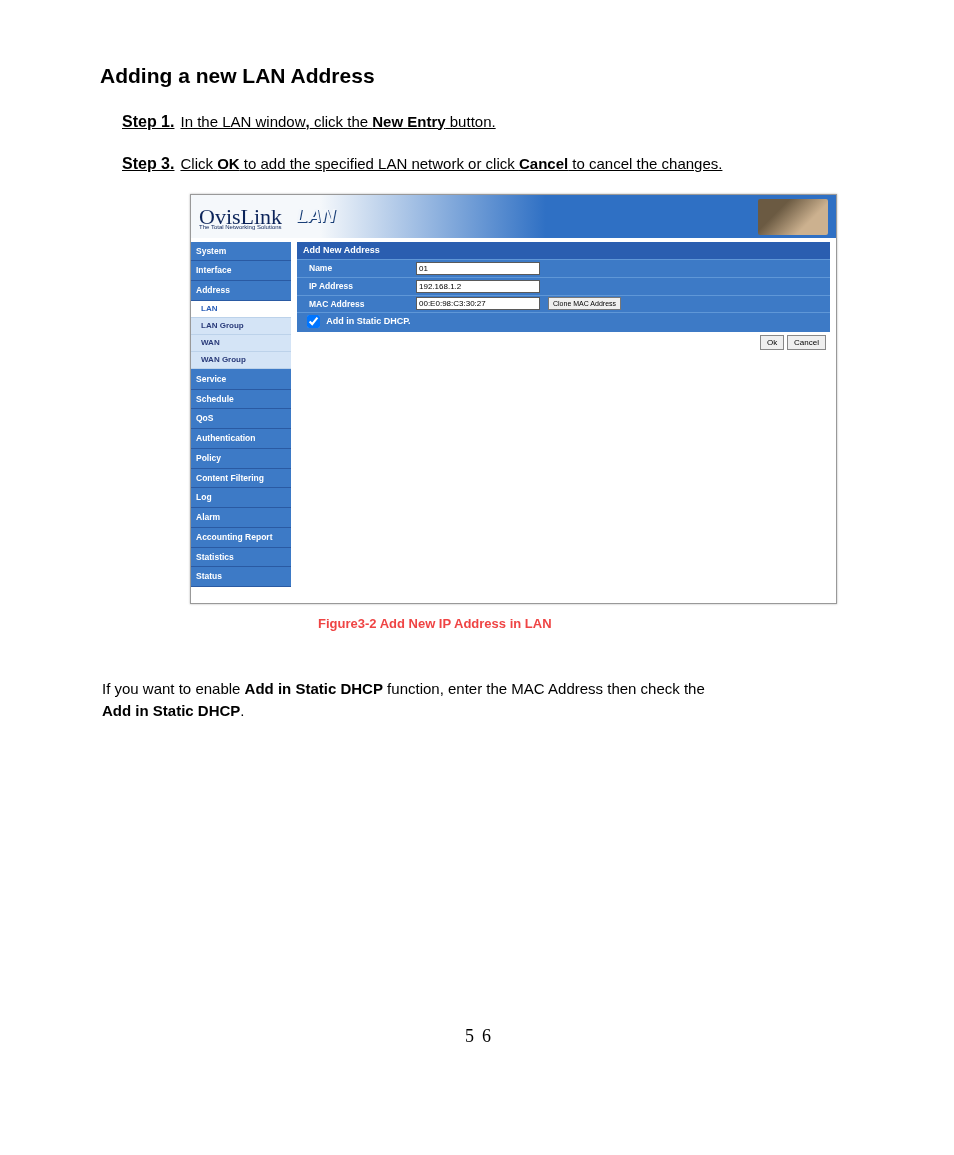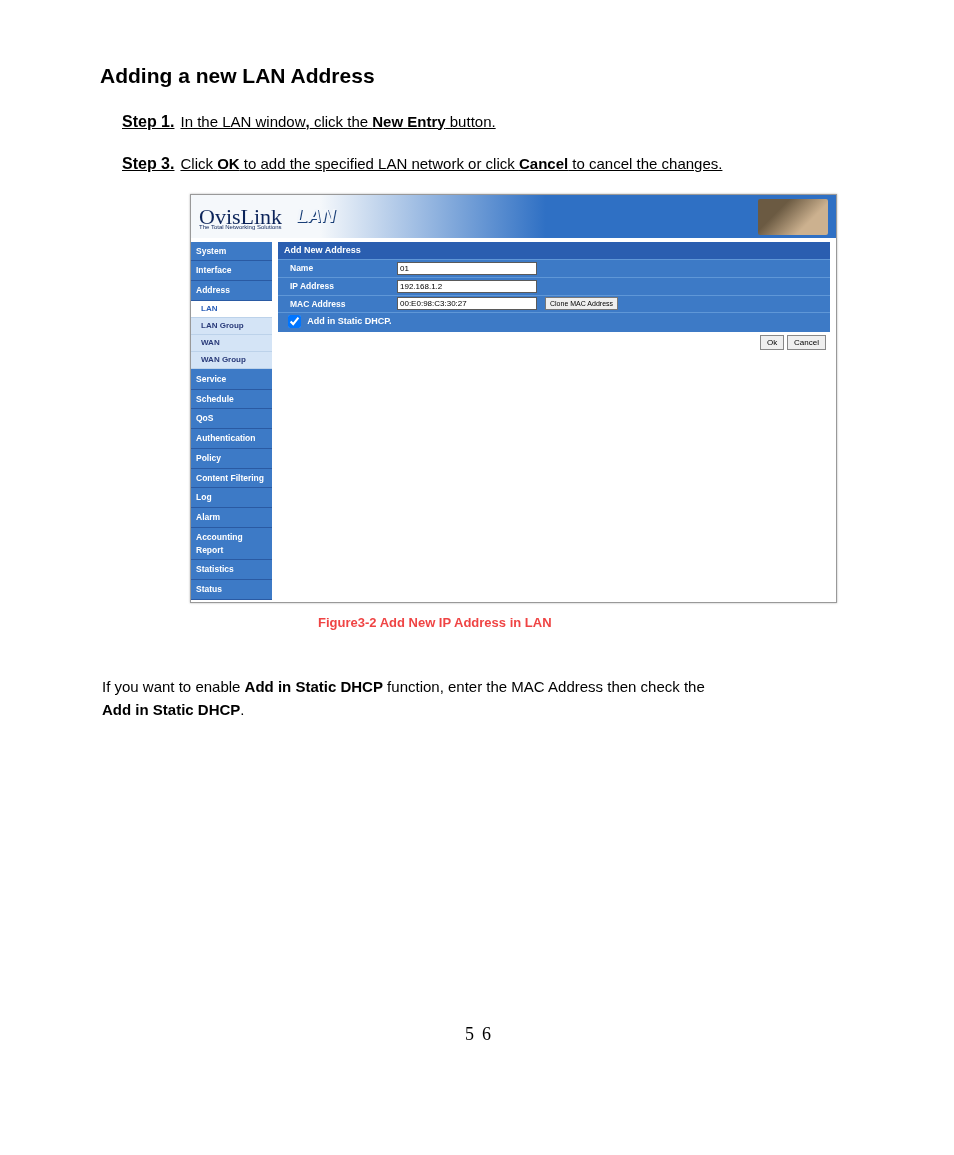--- a/index.html
+++ b/index.html
@@ -86,23 +86,23 @@
     width: 70px;
     height: 36px;
     background: linear-gradient(135deg, #6b5a42 30%, #ccb18f 70%);
     border-radius: 2px;
   }
   .ss-body {
     display: flex;
     min-height: 290px;
   }
   .ss-nav {
-    width: 81px;
+    width: 100px;
     background: #ffffff;
-    padding: 4px 0 2px 0;
+    padding: 4px 0 16px 0;
   }
   .nav-item {
     background: #3d7ac6;
     border-bottom: 1px solid #2a5aa3;
     color: #fff;
     font-weight: bold;
     font-size: 8.5px;
     padding: 3px 5px;
     cursor: pointer;
   }
@@ -154,21 +154,21 @@
     width: 95px;
     color: #fff;
     font-weight: bold;
     font-size: 8.5px;
     padding: 2px 12px;
   }
   .form-input {
     font-size: 8px;
     height: 13px;
     padding: 0 2px;
-    width: 140px;
+    width: 124px;
     box-sizing: border-box;
     border: 1px solid #5a5a5a;
     background: #fff;
   }
   .check-row {
     background: #3d7ac6;
     padding: 2px 6px;
     color: #fff;
     font-size: 9px;
     font-weight: bold;

